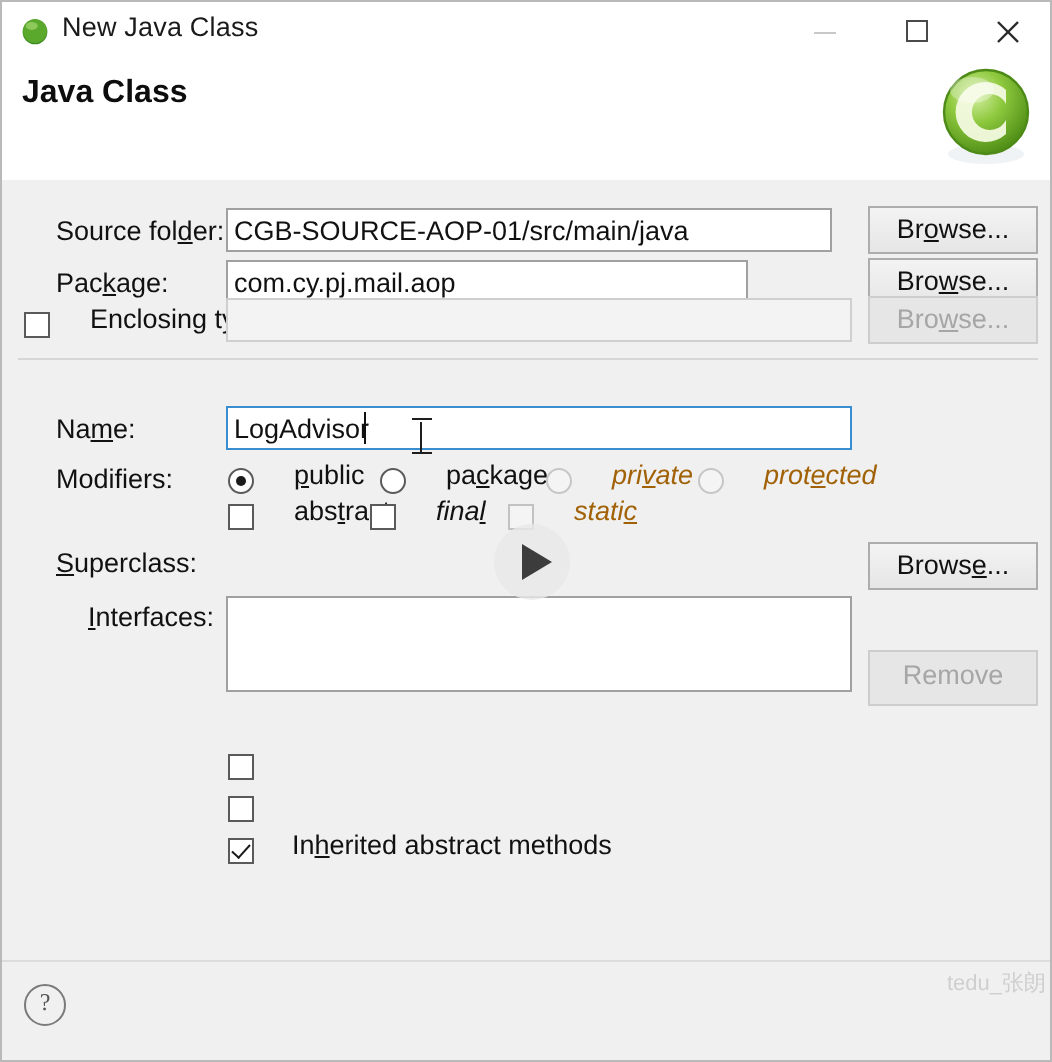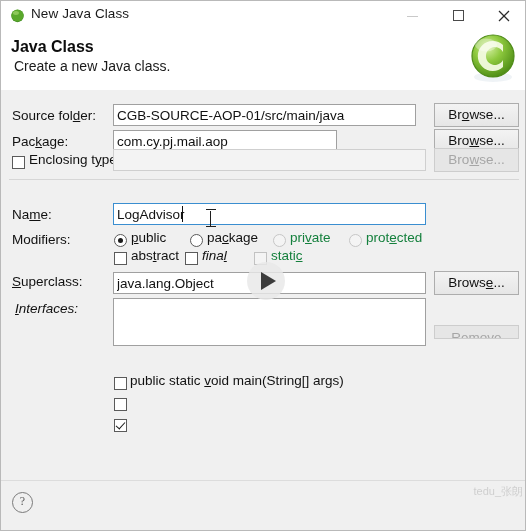--- a/index.html
+++ b/index.html
@@ -98,22 +98,23 @@
     left: 0; top: 89px;
     width: 526px; height: 390px;
     background: #f0f0f0;
   }
 
   .lbl {
     position: absolute;
     font-size: 13.5px;
     color: #111111;
     white-space: nowrap;
-  }
-  .lbl.dim { color: #15803d; }
+    margin-left: 16px;
+  }
+  .lbl.dim { color: #a16207; font-style: italic; }
 
   .txt {
     position: absolute;
     box-sizing: border-box;
     background: #ffffff;
     border: 1px solid #a0a0a0;
     font-family: "Liberation Sans", sans-serif;
     font-size: 13.5px;
     color: #111111;
     padding: 0 3px;
@@ -283,21 +284,20 @@
     <div class="win-btn win-close">
       <svg width="12" height="12" viewBox="0 0 12 12">
         <line x1="1" y1="1" x2="11" y2="11" stroke="#2b2b2b" stroke-width="1.2"></line>
         <line x1="11" y1="1" x2="1" y2="11" stroke="#2b2b2b" stroke-width="1.2"></line>
       </svg>
     </div>
   </div>
 
   <div class="header">
     <div class="header-title">Java Class</div>
-    <div class="header-sub">Create a new Java class.</div>
     <svg class="header-logo" viewBox="0 0 52 52">
       <defs>
         <radialGradient id="gball" cx="38%" cy="30%" r="72%">
           <stop offset="0%" stop-color="#d6f0a4"></stop>
           <stop offset="45%" stop-color="#8ec93e"></stop>
           <stop offset="100%" stop-color="#4f8e16"></stop>
         </radialGradient>
       </defs>
       <ellipse cx="26" cy="45" rx="19" ry="5" fill="#e8eef2" opacity="0.7"></ellipse>
       <circle cx="26" cy="24" r="21" fill="url(#gball)" stroke="#4d8a17" stroke-width="1.2"></circle>
@@ -306,21 +306,21 @@
     </svg>
   </div>
 
   <div class="body-area">
 
     <div class="lbl" style="left:11px; top:18px;">Source fol<span class="u">d</span>er:</div>
     <input class="txt" style="left: 112px; top: 14px; width: 303px;" value="CGB-SOURCE-AOP-01/src/main/java">
     <div class="btn" style="left:433px; top:13px; width:85px;">Br<span class="u">o</span>wse...</div>
 
     <div class="lbl" style="left:11px; top:44px;">Pac<span class="u">k</span>age:</div>
-    <input class="txt" style="left: 112px; top: 40px; width: 224px;" value="com.cy.pj.mail.aop">
+    <input class="txt" style="left: 112px; top: 40px; width: 261px;" value="com.cy.pj.mail.aop">
     <div class="btn" style="left:433px; top:39px; width:85px;">Bro<span class="u">w</span>se...</div>
 
     <div class="cb" style="left:11px; top:66px;"></div>
     <div class="lbl" style="left:28px; top:62px;">Enclosing t<span class="u">y</span>pe:</div>
     <input class="txt disabled" style="left: 112px; top: 59px; width: 313px;" disabled="" value="">
     <div class="btn disabled" style="left:433px; top:58px; width:85px;">Bro<span class="u">w</span>se...</div>
 
     <div class="sep" style="left:8px; top:89px; width:510px;"></div>
 
     <div class="lbl" style="left:11px; top:117px;">Na<span class="u">m</span>e:</div>
@@ -344,34 +344,33 @@
     <div class="cb" style="left:113px; top:162px;"></div>
     <div class="lbl" style="left:130px; top:158px;">abs<span class="u">t</span>ract</div>
 
     <div class="cb" style="left:184px; top:162px;"></div>
     <div class="lbl" style="left:201px; top:158px;font-style:italic;">fina<span class="u">l</span></div>
 
     <div class="cb dim" style="left:253px; top:162px;"></div>
     <div class="lbl dim" style="left:270px; top:158px;">stati<span class="u">c</span></div>
 
     <div class="lbl" style="left:11px; top:184px;"><span class="u">S</span>uperclass:</div>
-    <input class="txt" style="left: 112px; top: 182px; width: 313px;" value="java.lang.Object">
     <div class="btn" style="left:433px; top:181px; width:85px;">Brows<span class="u">e</span>...</div>
 
-    <div class="lbl" style="left:14px; top:211px;font-style:italic;"><span class="u">I</span>nterfaces:</div>
+    <div class="lbl" style="left:27px; top:211px;"><span class="u">I</span>nterfaces:</div>
     <textarea class="txt" style="left: 112px; top: 208px; width: 313px; height: 48px;" value=""></textarea>
-    <div class="btn disabled" style="left:433px; top:235px; width:85px; height:14px; line-height:24px;">Remove</div>
+    <div class="btn disabled" style="left:433px; top:235px; width:85px; height:28px; line-height:24px;">Remove</div>
 
 
     <div class="cb" style="left:113px; top:287px;"></div>
-    <div class="lbl" style="left:129px; top:283px;">public static <span class="u">v</span>oid main(String[] args)</div>
 
     <div class="cb" style="left:113px; top:308px;"></div>
 
     <div class="cb checked" style="left:113px; top:329px;"></div>
+    <div class="lbl" style="left:129px; top:325px;">In<span class="u">h</span>erited abstract methods</div>
   </div>
 
   <div class="play-overlay">
     <div class="tri"></div>
   </div>
 
   <div class="ibeam" style="left:205px; top:208px; width:10px; height:19px;">
     <span class="top"></span>
       <span class="stem"></span>
       <span class="bot"></span>

